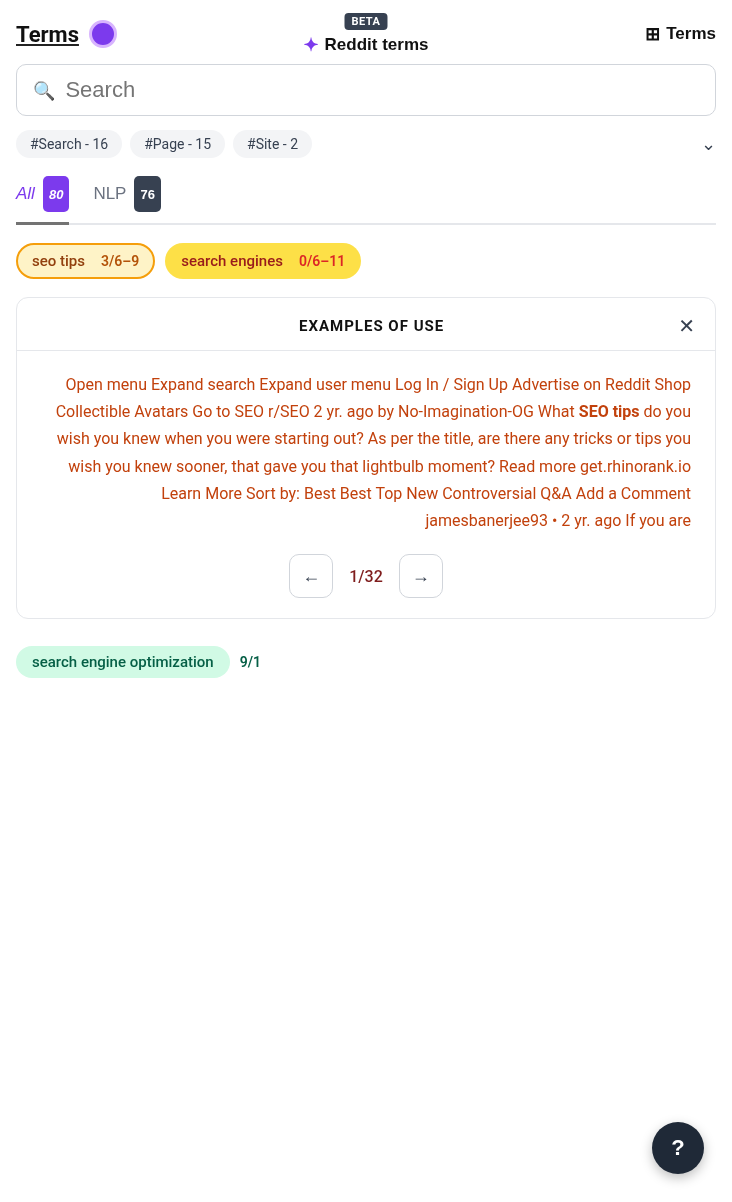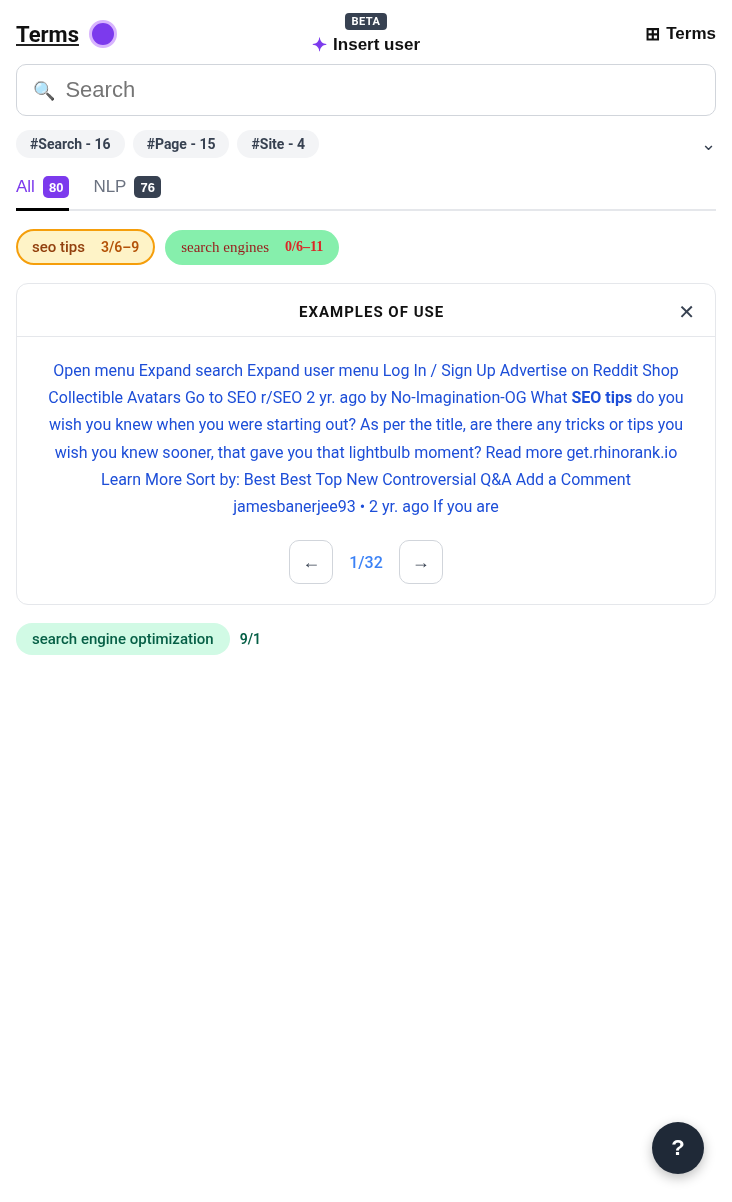--- a/index.html
+++ b/index.html
@@ -116,21 +116,21 @@
       align-items: center;
       gap: 8px;
       margin-bottom: 18px;
     }
     .tag-chip {
       background: #f3f4f6;
       border-radius: 20px;
       padding: 6px 14px;
       font-size: 14px;
       color: #374151;
-      font-weight: 700;
+      font-weight: 400;
     }
     .chevron-btn {
       margin-left: auto;
       background: none;
       border: none;
       cursor: pointer;
       font-size: 18px;
       color: #374151;
     }
 
@@ -154,28 +154,29 @@
       color: #6b7280;
       border-bottom: 3px solid transparent;
       margin-bottom: -2px;
       background: none;
       border-top: none;
       border-left: none;
       border-right: none;
     }
     .tab.active {
       color: #7c3aed;
-      border-bottom: 3px solid #000000;
+      border-bottom: 3px solid #737373;
+      font-style: italic;
     }
     .tab-badge {
       display: inline-flex;
       align-items: center;
       justify-content: center;
       min-width: 26px;
-      height: 22px;
+      height: 36px;
       padding: 0 6px;
       border-radius: 5px;
       font-size: 13px;
       font-weight: 700;
       color: #fff;
     }
     .tab-badge.purple { background: #7c3aed; }
     .tab-badge.dark { background: #374151; }
 
     
@@ -194,24 +195,23 @@
       font-size: 15px;
       font-weight: 500;
       gap: 8px;
     }
     .term-chip.yellow {
       background: #fef3c7;
       border: 2px solid #f59e0b;
       color: #92400e;
     }
     .term-chip.red {
-      background: #86efac;
+      background: #fde047;
       border: 2px solid transparent;
       color: #991b1b;
-      font-family: Liberation Serif, serif;
     }
     .term-chip-count {
       font-size: 14px;
       font-weight: 600;
       margin-left: 8px;
     }
     .term-chip.yellow .term-chip-count { color: #b45309; }
     .term-chip.red .term-chip-count { color: #dc2626; }
 
     
@@ -241,24 +241,24 @@
     .close-btn {
       background: none;
       border: none;
       cursor: pointer;
       font-size: 20px;
       color: #374151;
       line-height: 1;
     }
     .examples-body {
       padding: 10px 24px 0 24px;
-      text-align: center;
+      text-align: right;
       font-size: 16px;
       line-height: 1.7;
-      color: #1d4ed8;
+      color: #c2410c;
     }
     .bold-term {
       font-weight: 700;
     }
 
     
     .pagination-row {
       display: flex;
       align-items: center;
       justify-content: center;
@@ -273,30 +273,30 @@
       height: 44px;
       border: 1.5px solid #d1d5db;
       border-radius: 10px;
       background: #fff;
       cursor: pointer;
       font-size: 18px;
       color: #374151;
     }
     .page-label {
       font-size: 16px;
-      color: #3b82f6;
+      color: #7f1d1d;
       font-weight: 500;
     }
 
     
     .bottom-chip-row {
       display: flex;
       align-items: center;
       gap: 10px;
-      margin-top: 18px;
+      margin-top: 27px;
       text-align: center;
     }
     .bottom-chip {
       background: #d1fae5;
       border-radius: 22px;
       padding: 7px 16px;
       font-size: 15px;
       color: #065f46;
       font-weight: 500;
     }
@@ -331,38 +331,38 @@
 
 <div class="header-row">
   <div class="header-left">
     <span class="terms-label">Terms</span>
     <div class="purple-circle"></div>
   </div>
   <div class="header-center">
     <span class="beta-badge">BETA</span>
     <button class="insert-terms-btn">
       <span class="sparkle-icon">✦</span>
-      <span>Insert user</span>
+      <span>Reddit terms</span>
     </button>
   </div>
   <button class="adjust-btn">
     <span class="adjust-icon">⊞</span>
     <span>Terms</span>
   </button>
 </div>
 
 <div class="search-box">
   <span class="search-icon">🔍</span>
   <input class="search-input" type="text" placeholder="Search" style="">
 </div>
 
 <div class="tags-row">
   <span class="tag-chip">#Search - 16</span>
   <span class="tag-chip">#Page - 15</span>
-  <span class="tag-chip">#Site - 4</span>
+  <span class="tag-chip">#Site - 2</span>
   <button class="chevron-btn">⌄</button>
 </div>
 
 <div class="tabs-row">
   <button class="tab active">
     <span>All</span>
     <span class="tab-badge purple">80</span>
   </button>
   <button class="tab">
     <span>NLP</span>

